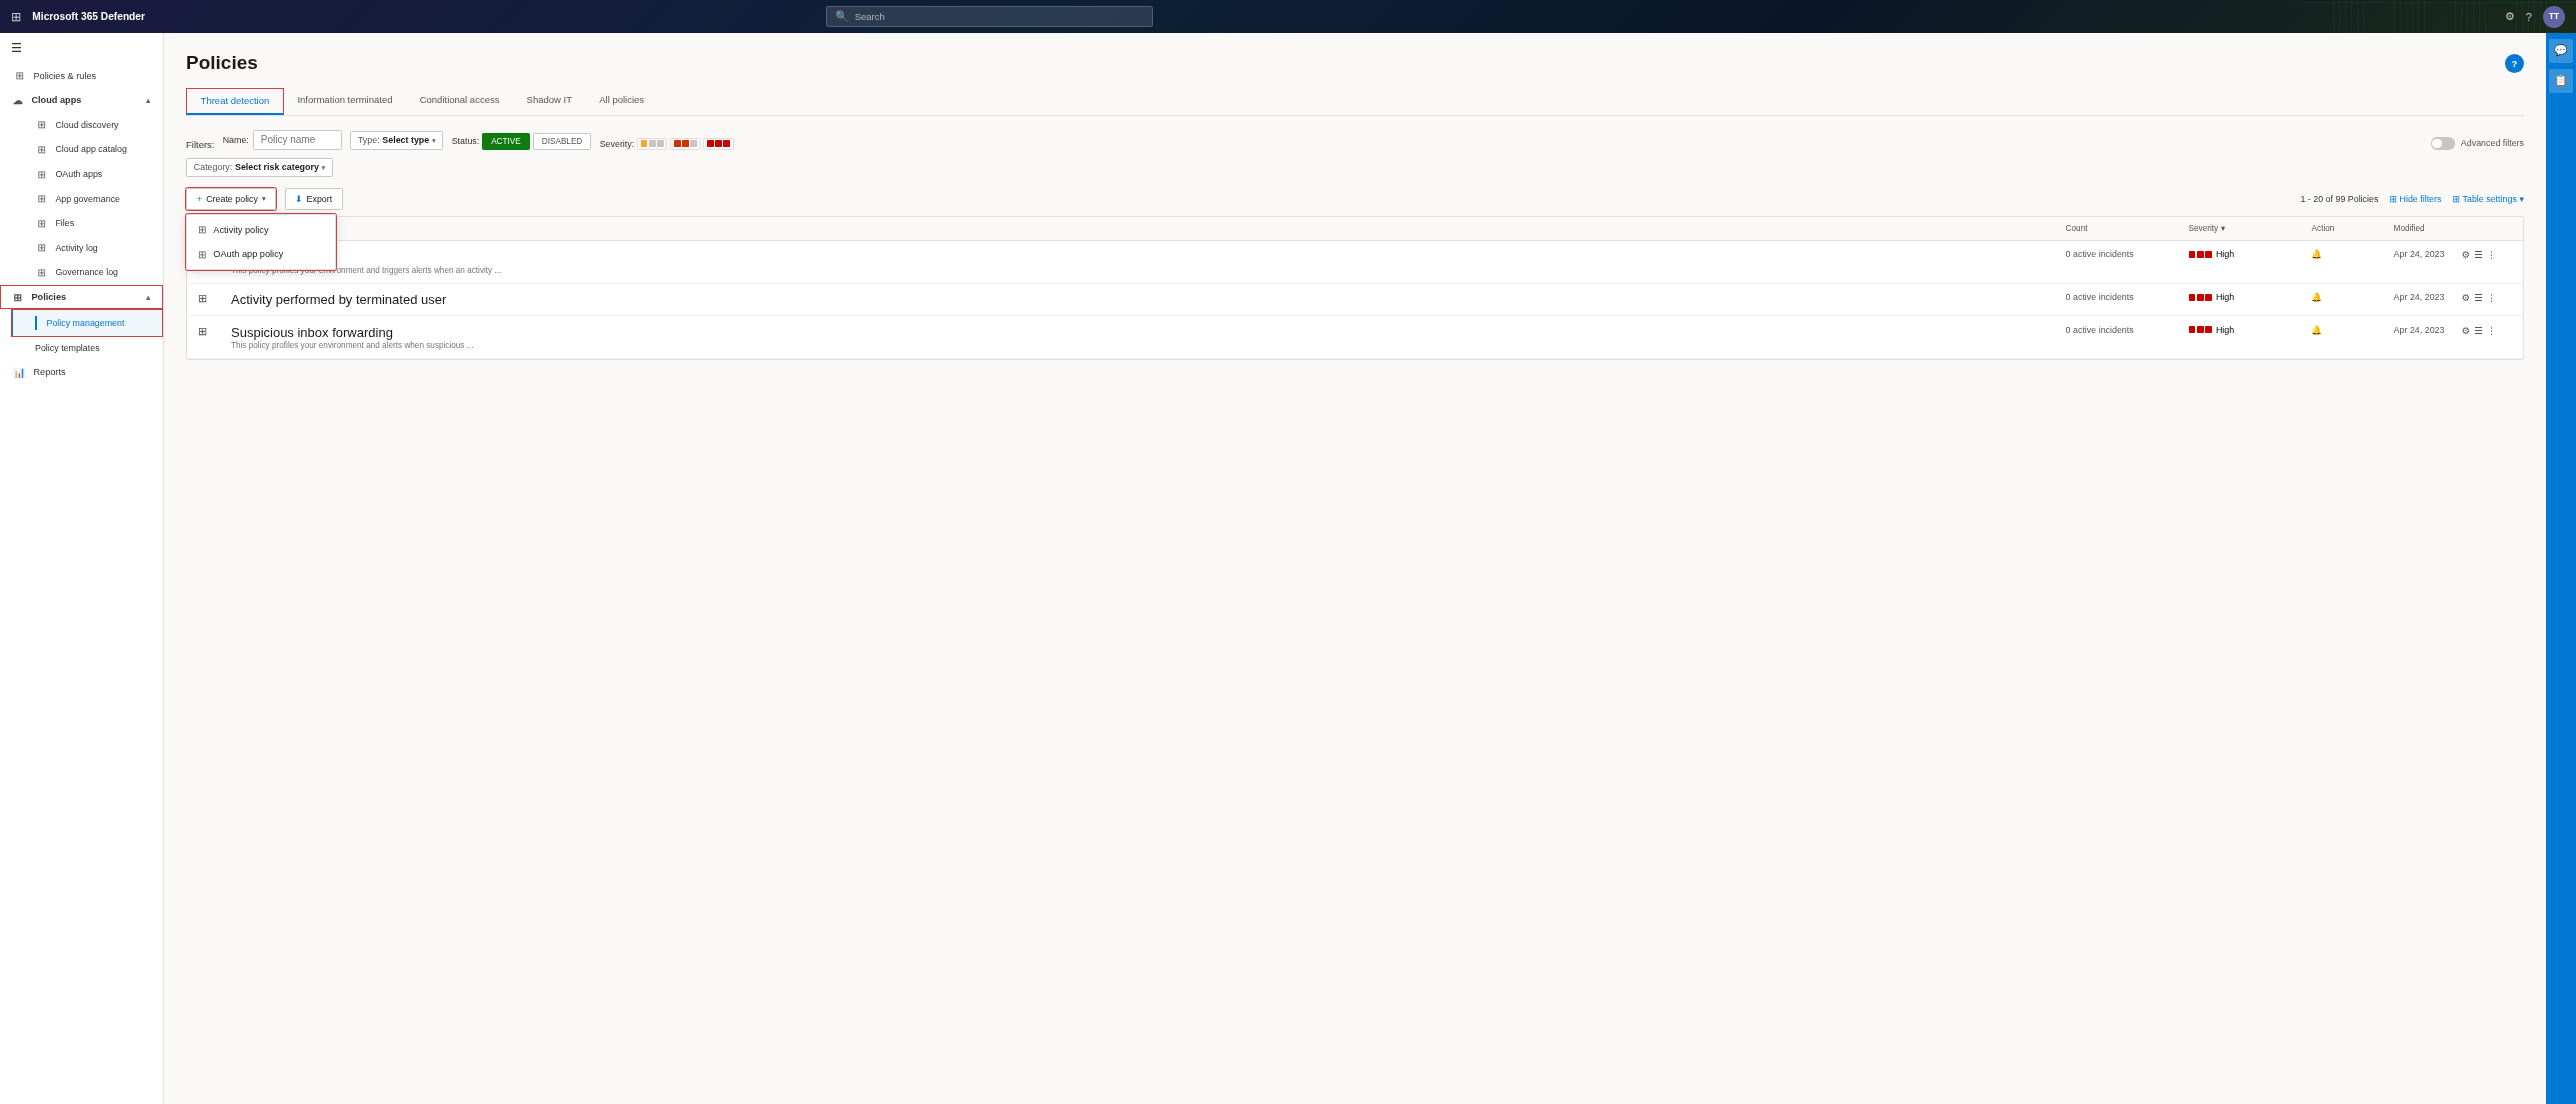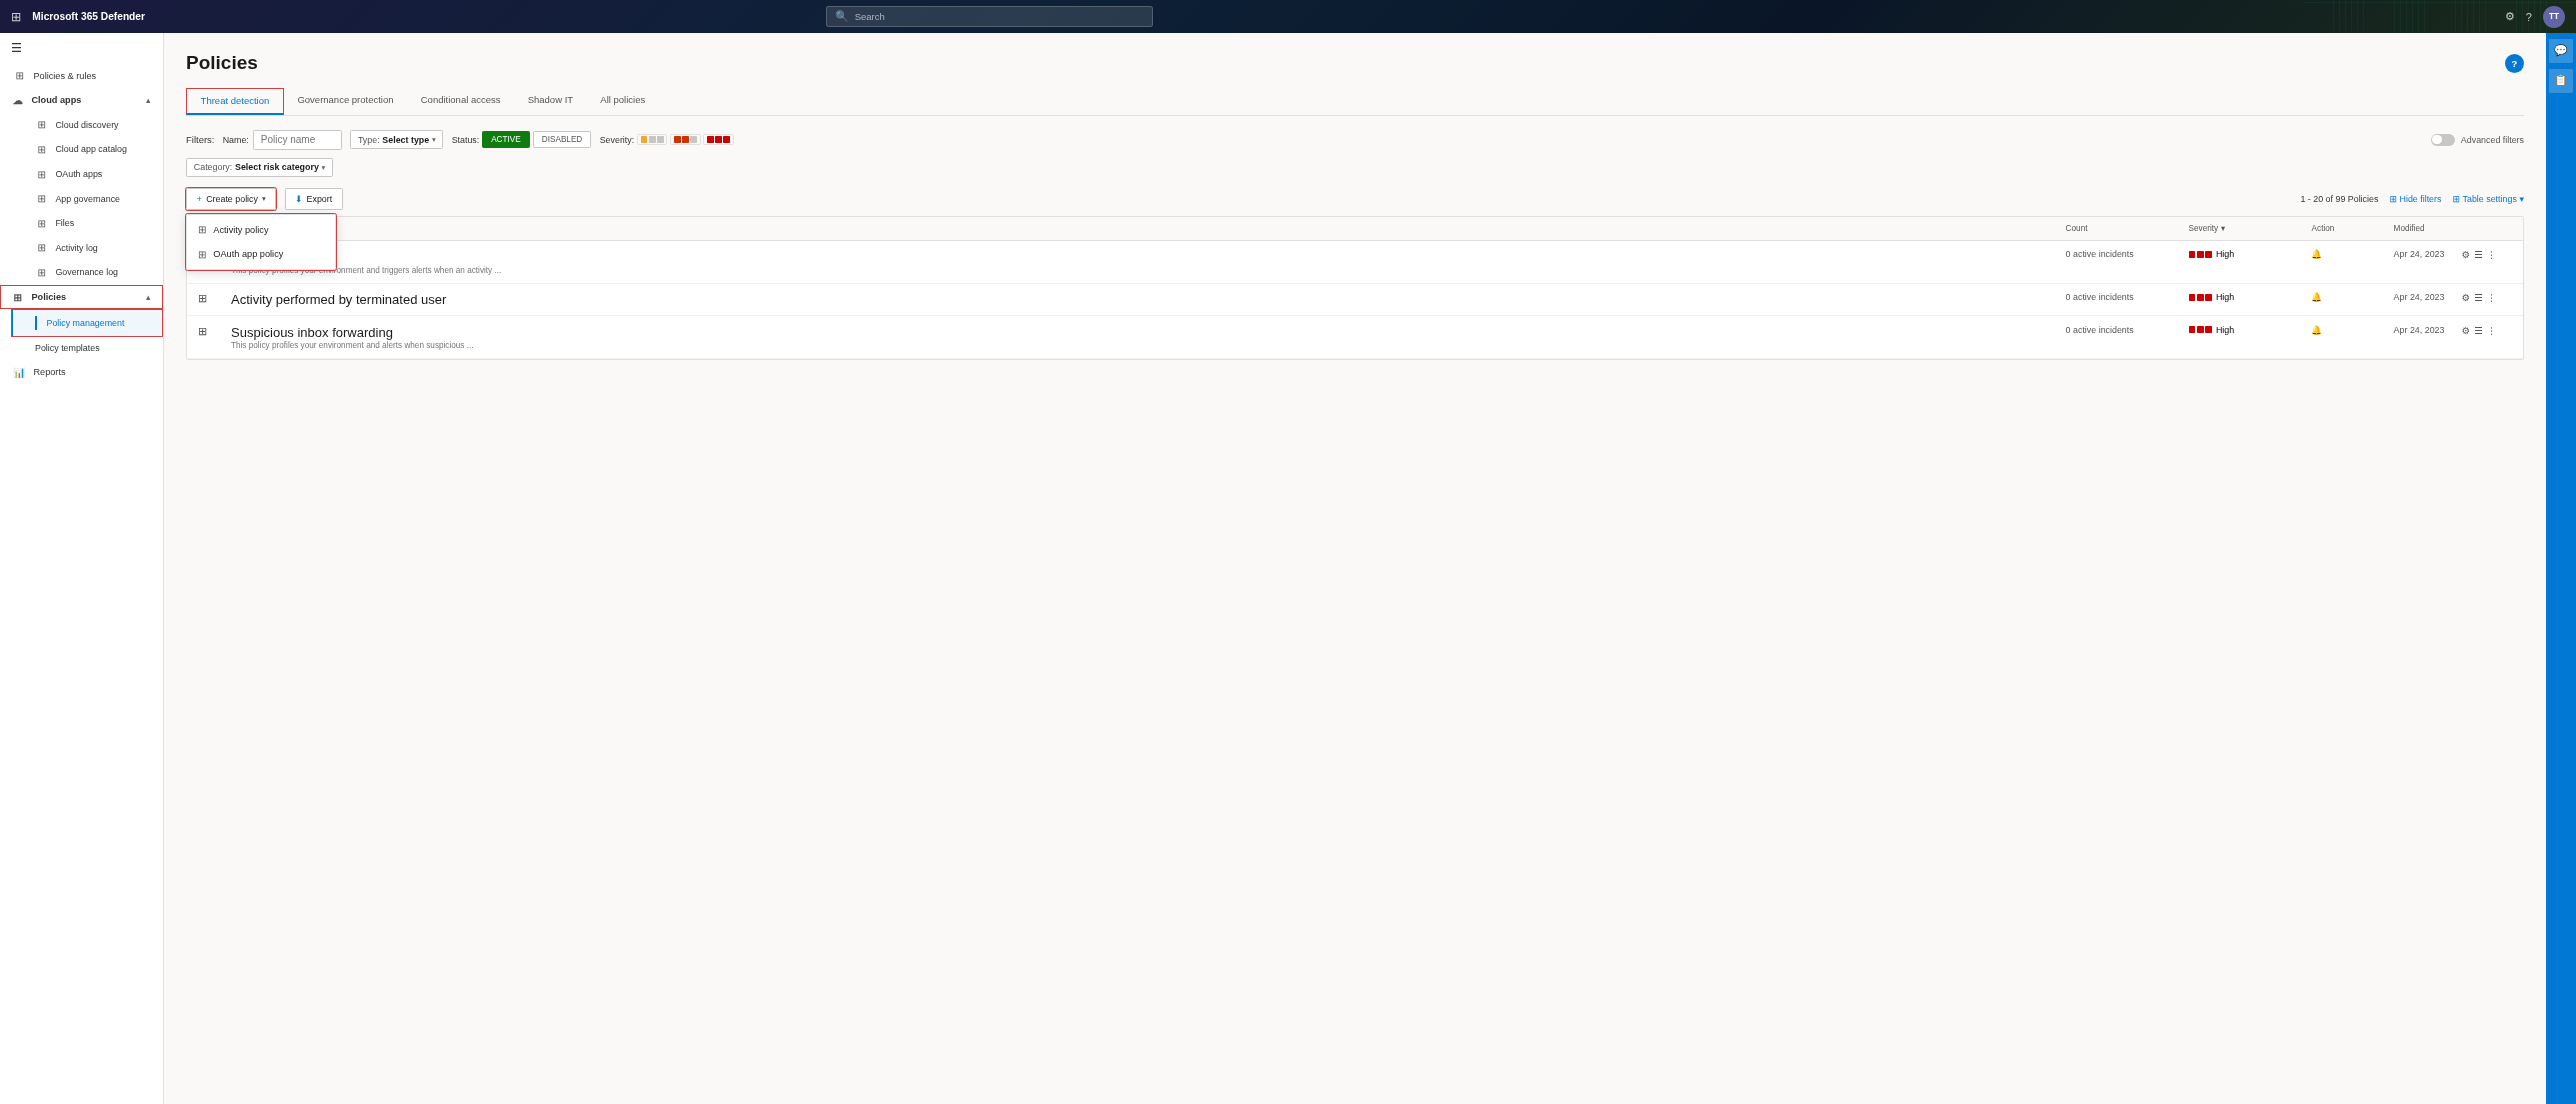--- a/index.html
+++ b/index.html
@@ -171,21 +171,21 @@
       border-bottom-color: #0078d4;
       font-weight: 500;
       border: 1.4px solid #d04040;
       border-bottom: 2px solid #0078d4;
       padding: 6.8px 13.6px;
     }
 
     
     .filters-row {
       display: flex;
-      align-items: center;
+      align-items: flex-end;
       gap: 8.2px;
       margin-bottom: 8.2px;
     }
     .filters-label { font-size: 9.5px; color: #333; font-weight: 400; }
     .filter-name {
       display: flex;
       align-items: center;
       gap: 4.1px;
       font-size: 8.9px;
     }
@@ -485,21 +485,21 @@
   </aside>
 
   <main class="main">
     <div class="page-header">
       <h1 class="page-title">Policies</h1>
       <button class="help-btn">?</button>
     </div>
 
     <div class="tabs">
       <div class="tab active">Threat detection</div>
-      <div class="tab">Governance protection</div>
+      <div class="tab">Information terminated</div>
       <div class="tab">Conditional access</div>
       <div class="tab">Shadow IT</div>
       <div class="tab">All policies</div>
     </div>
 
     <div class="filters-row">
       <span class="filters-label">Filters:</span>
 
       <div class="filter-name">
         <span>Name:</span>

